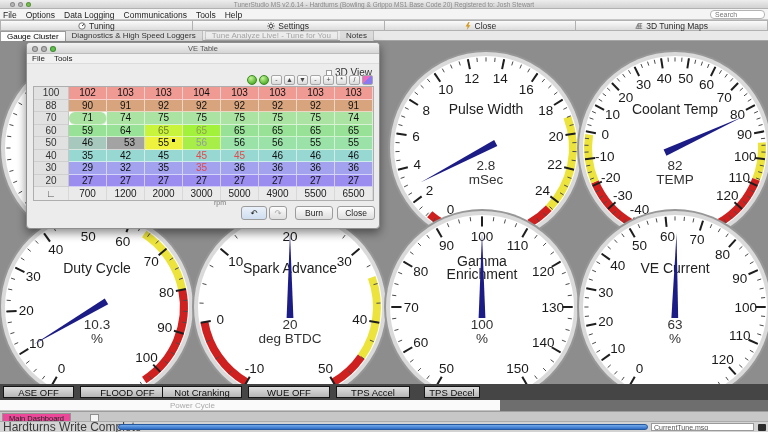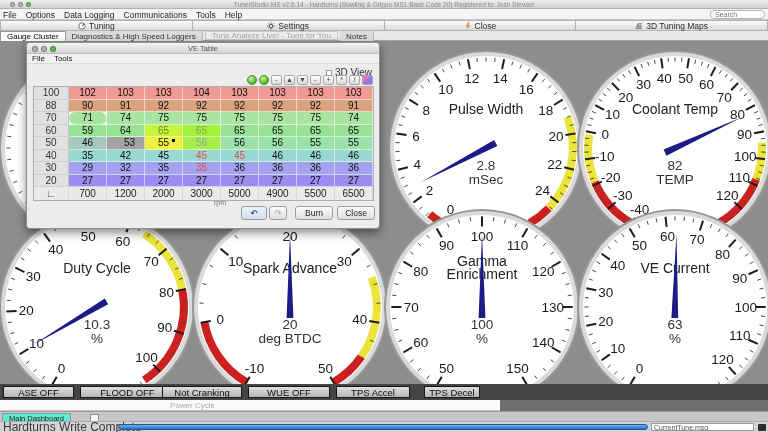--- a/index.html
+++ b/index.html
@@ -14,21 +14,21 @@
 #menubar{left:0;top:9px;width:768px;height:11px;background:#f4f4f4;border-bottom:1px solid #c7c7c7}
 #menu-items{display:flex;gap:9px;padding-left:3px;height:11px;align-items:center}
 .menu-item{font-size:8.5px;color:#1d1d1d;white-space:nowrap}
 #search{position:absolute;right:3px;top:1px;width:55px;height:9px;border:1px solid #b4b4b4;border-radius:4px;font-size:7px;color:#777;padding-left:4px;background:#fff;outline:none;font-family:"Liberation Sans",sans-serif}
 
 #main-tabs{left:0;top:20px;width:768px;height:11px;display:flex}
 .main-tab{flex:1;display:flex;align-items:center;justify-content:center;gap:3px;font-size:8.5px;color:#2a2a2a;background:linear-gradient(#fbfbfb,#dcdcdc);border:1px solid #b1b1b1;border-left:none}
 .main-tab:first-child{border-left:1px solid #b1b1b1}
 .main-tab .ticn{display:inline-flex}
 
-#sub-tabs{left:0;top:31px;width:768px;height:10px;background:#e9e9e9;border-bottom:1px solid #a5a5a5;display:flex;align-items:flex-start}
+#sub-tabs{left:0;top:31px;width:768px;height:10px;background:#e9e9e9;border-bottom:1px solid #a5a5a5;display:flex;align-items:center}
 .sub-tab{height:10px;display:flex;align-items:center;padding:0 6px;font-size:8px;color:#333;border-right:1px solid #bdbdbd;background:#dcdcdc;white-space:nowrap}
 .sub-tab.selected{background:#fdfdfd;color:#000;border:1px solid #9a9a9a;border-bottom:none}
 .sub-tab.disabled{color:#a5a5a5;background:#ececec;border:1px solid #c9c9c9;margin:0 2px;height:9px}
 
 .gauge{position:absolute;pointer-events:none}
 
 #ve-window{position:absolute;left:26px;top:42px;width:354px;height:187px;background:#ececec;border:1px solid #8e8e8e;border-radius:4px;box-shadow:0 4px 10px rgba(0,0,0,.45);z-index:20}
 .win-titlebar{height:11px;background:linear-gradient(#f3f3f3,#d5d5d5);border-bottom:1px solid #bcbcbc;border-radius:3px 3px 0 0;position:relative}
 .win-dot{position:absolute;top:2.5px;width:6px;height:6px;border-radius:50%;border:0.5px solid rgba(0,0,0,.3)}
 .win-title{width:100%;text-align:center;font-size:7.5px;line-height:11px;color:#555}
@@ -51,21 +51,21 @@
 #btn-redo{right:92px;width:18px;color:#aaa}
 #btn-burn{right:46px;width:38px}
 #btn-close{right:4px;width:38px}
 
 #ind-strip{position:absolute;left:0;top:384px;width:768px;height:16px;background:#454545;z-index:30}
 .ind-btn{position:absolute;top:2px;height:12px;background:linear-gradient(#dedede,#b6b6b6);border:1px solid #151515;display:flex;align-items:center;justify-content:center;font-size:9.5px;color:#0d0d0d}
 #power-bar{position:absolute;left:0;top:400px;width:500px;height:11px;background:#fafafa;border-bottom:1px solid #c2c2c2;z-index:31}
 #power-bar span{position:absolute;left:170px;font-size:8px;line-height:11px;color:#a9a9a9}
 #power-right{position:absolute;left:500px;top:400px;width:268px;height:11px;background:#6e6e6e;z-index:31}
 #tabstrip{position:absolute;left:0;top:411px;width:768px;height:10px;background:#c7c7c7;border-top:1px solid #9d9d9d;z-index:32}
-.dash-tab{position:absolute;left:2px;top:1px;height:9px;background:#5eead4;border:1px solid #949494;border-bottom:none;padding:0 6px;display:flex;align-items:center;font-size:7.5px;color:#222}
+.dash-tab{position:absolute;left:2px;top:1px;height:9px;background:#ec4899;border:1px solid #949494;border-bottom:none;padding:0 6px;display:flex;align-items:center;font-size:7.5px;color:#222}
 .doc-btn{position:absolute;left:90px;top:2px;width:9px;height:8px;background:#f6f6f6;border:1px solid #8f8f8f}
 #statusbar{position:absolute;left:0;top:421px;width:768px;height:11px;background:#d3d3d3;border-top:1px solid #ababab;z-index:32}
 .status-text{position:absolute;left:3px;font-size:12px;line-height:10px;color:#3a3a3a;white-space:nowrap}
 .progress{position:absolute;left:118px;top:2px;width:530px;height:6px;border-radius:3px;background:linear-gradient(#74abe8,#2e6cc6);border:1px solid #27589e}
 .file-field{position:absolute;left:651px;top:1px;width:103px;height:8px;background:#fff;border:1px solid #9a9a9a;font-size:7px;line-height:7px;color:#555;padding-left:2px;white-space:nowrap;overflow:hidden}
 .corner-icon{position:absolute;right:2px;top:1.5px;width:8px;height:7px;background:#2c2c2c;border-radius:1px}
 </style>
 </head>
 <body>
 

